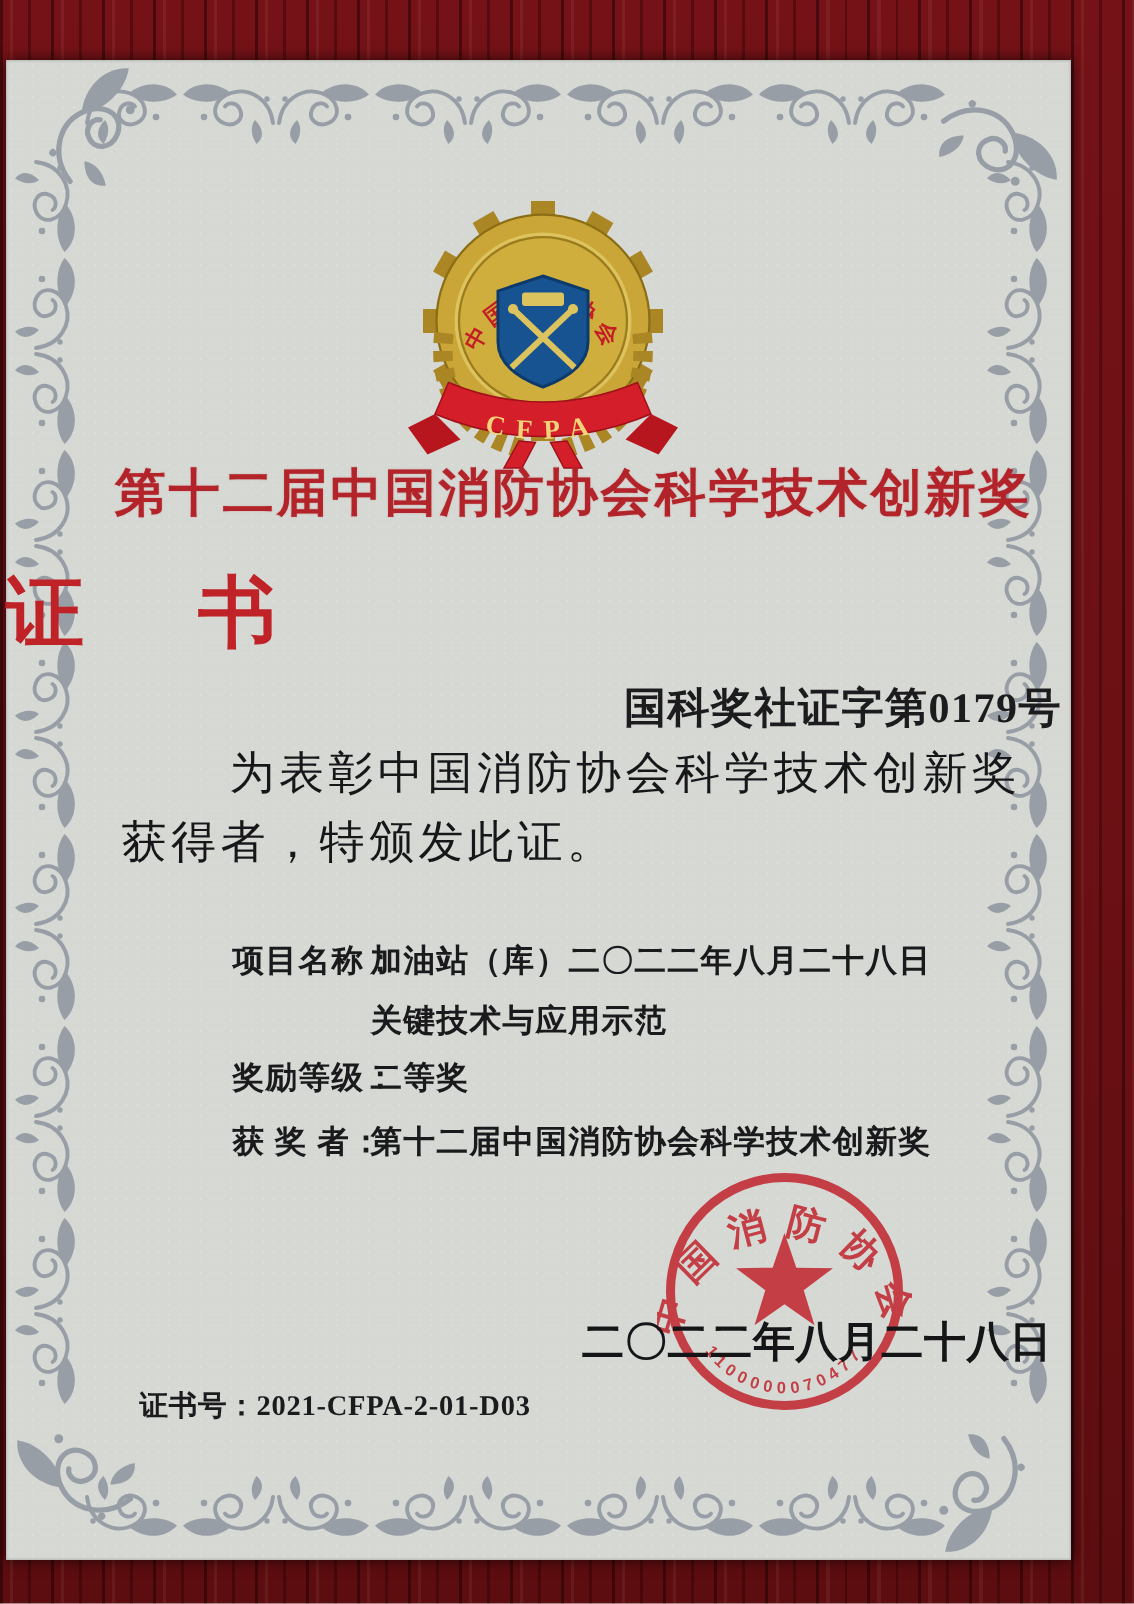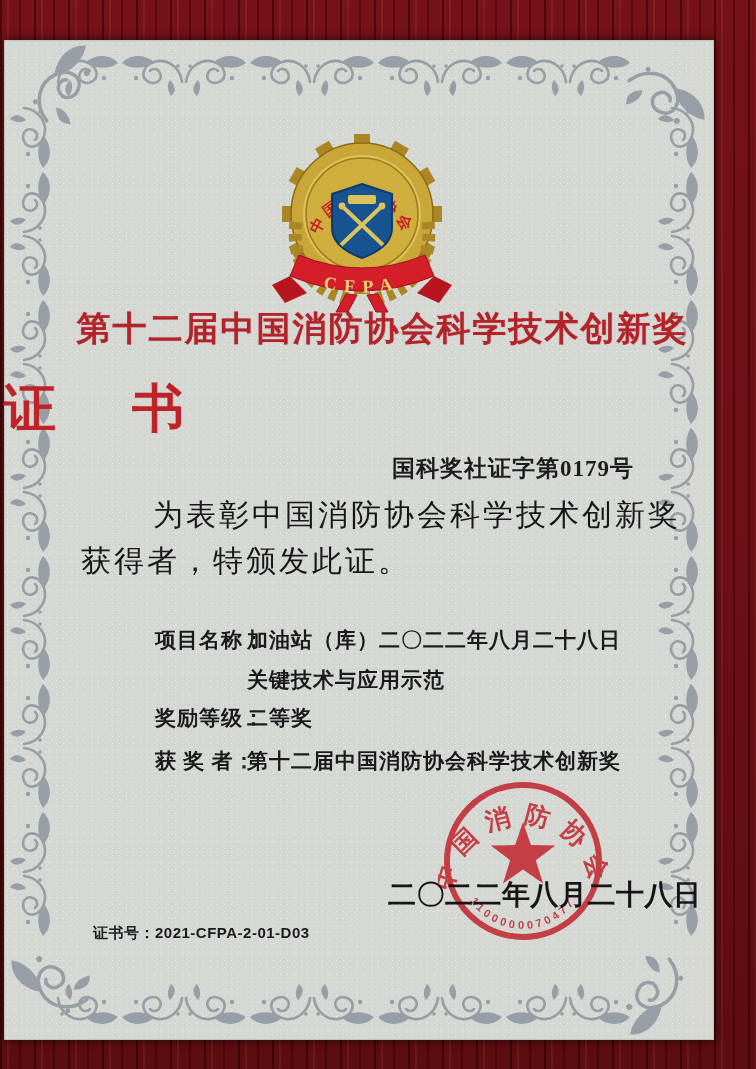--- a/index.html
+++ b/index.html
@@ -38,22 +38,22 @@
     font-size:34px; letter-spacing:2px; white-space:nowrap;
     text-shadow:0 0 1px rgba(178,36,41,.4);
     padding-left:47px;
   }
   .doc-title {
     position:absolute; left:0; top:334px; width:710px;
     text-align:left; color:#bf2328; font-weight:bold;
     font-size:52px; letter-spacing:12px; white-space:nowrap;
   }
   .serial {
-    position:absolute; left:388px; top:413px;
-    color:#1c1c1e; font-weight:bold; font-size:23px; letter-spacing:1px;
+    position:absolute; left:412px; top:413px;
+    color:#1c1c1e; font-weight:bold; font-size:28px; letter-spacing:1px;
     white-space:nowrap;
   }
   .bodyline { position:absolute; color:#17171a; font-size:30px; letter-spacing:3px; white-space:nowrap; }
   .body1 { left:133px; top:455px;margin-left:16px; }
   .body2 { left:77px;  top:501px;text-align:center; }
 
   .fieldrow { position:absolute; left:151px; white-space:nowrap; font-size:21px; font-weight:bold; color:#1a1a1d; }
   .fieldrow .flabel { display:inline-block; width:92px; letter-spacing:1px; }
   .fieldrow .fvalue { letter-spacing:1px; }
   .row-project  { top:586px; }
@@ -63,22 +63,22 @@
 
   .seal { position:absolute; left:434px; top:736px; width:170px; height:170px; opacity:.93; }
 
   .date {
     position:absolute; left:384px; top:836px;
     color:#151517; font-weight:bold; font-size:28px; letter-spacing:0.5px;
     white-space:nowrap;
   }
   .certno {
     position:absolute; left:89px; top:884px;
-    font-family:Liberation Sans, sans-serif;
-    color:#1b1b1e; font-weight:bold; font-size:15px; letter-spacing:0.5px;
+    font-family:Liberation Serif, serif;
+    color:#1b1b1e; font-weight:bold; font-size:19px; letter-spacing:0.5px;
     white-space:nowrap;
   }
 </style>
 </head>
 <body>
 
 <div class="scene">
   <div class="paper">
 
     <svg class="frame" viewBox="0 0 710 1000">

